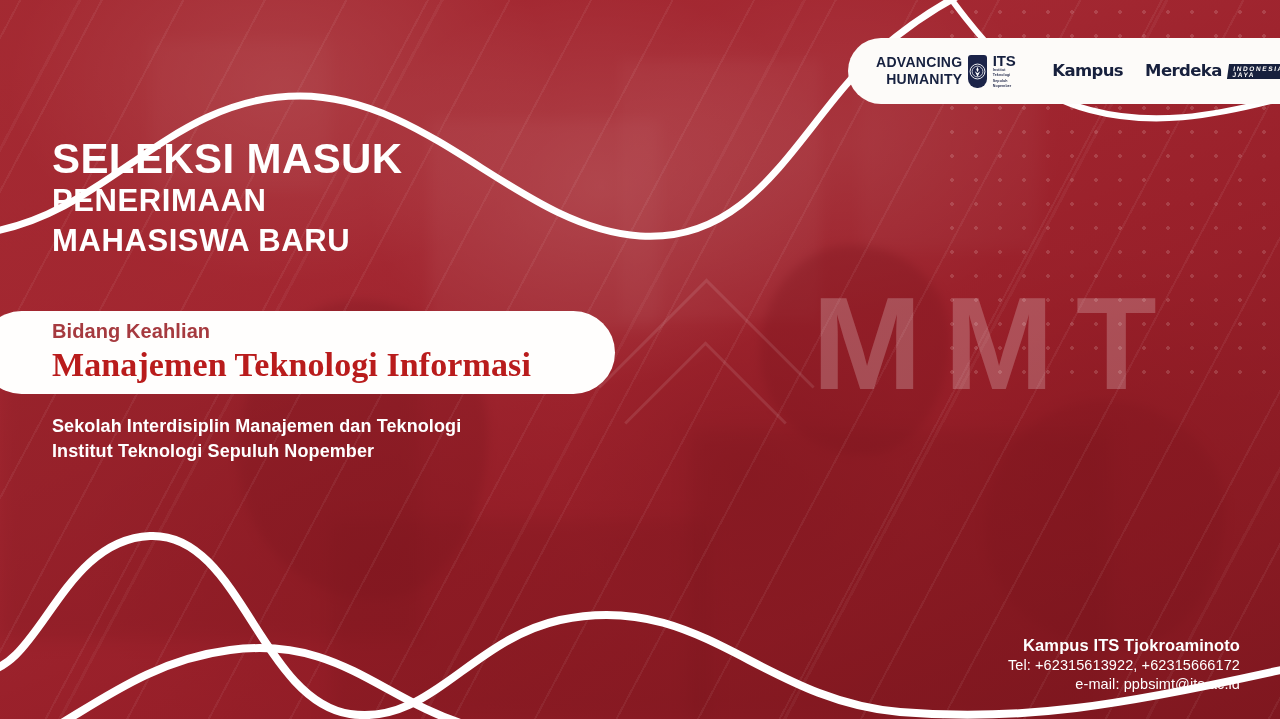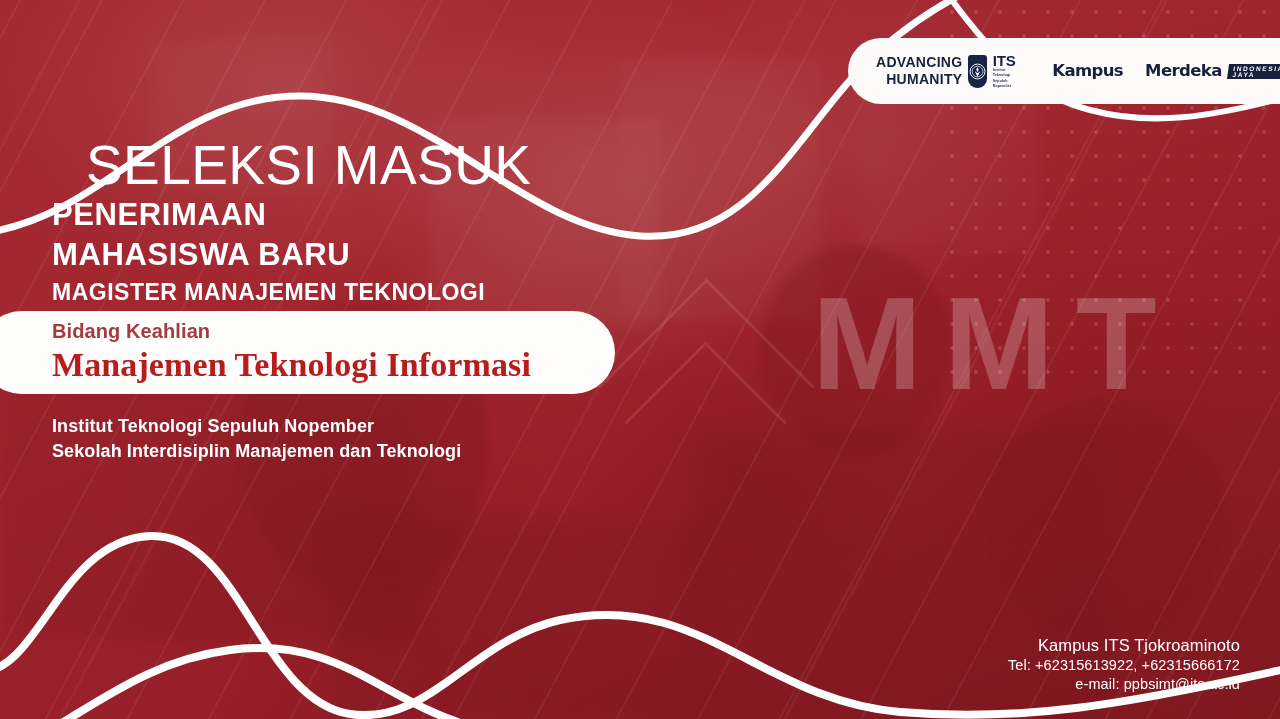--- a/index.html
+++ b/index.html
@@ -207,25 +207,24 @@
   }
 
   
   .headline {
     position: absolute;
     left: 52px;
     top: 136px;
     color: #ffffff;
   }
   .h-1 {
-    font-size: 55px;
-    font-weight: 400;
+    font-size: 42px;
+    font-weight: 700;
     letter-spacing: 0.4px;
     line-height: 1.08;
-    margin-left: 34px;
   }
   .h-2, .h-3 {
     font-size: 31px;
     font-weight: 800;
     letter-spacing: 0.6px;
     line-height: 1.28;
   }
   .h-4 {
     font-size: 23px;
     font-weight: 800;
@@ -280,21 +279,21 @@
   
   .contact {
     position: absolute;
     right: 40px;
     bottom: 24px;
     text-align: right;
     color: #ffffff;
   }
   .c-title {
     font-size: 16.5px;
-    font-weight: 400;
+    font-weight: 700;
     line-height: 1.35;
     letter-spacing: 0.1px;
   }
   .c-line {
     font-size: 14.5px;
     font-weight: 400;
     line-height: 1.35;
     letter-spacing: 0.1px;
   }
 </style>
@@ -368,31 +367,30 @@
       <span class="km-1">Kampus</span>
       <span class="km-2">Merdeka</span>
       <span class="km-3">INDONESIA JAYA</span>
     </div>
   </div>
 
   <div class="headline">
     <div class="h-1">SELEKSI MASUK</div>
     <div class="h-2">PENERIMAAN</div>
     <div class="h-3">MAHASISWA BARU</div>
-    <div class="h-4">MAGISTER MANAJEMEN TEKNOLOGI</div>
   </div>
 
   <div class="pill">
     <div class="pill-1">Bidang Keahlian</div>
     <div class="pill-2">Manajemen Teknologi Informasi</div>
   </div>
 
   <div class="school">
+    <div>Sekolah Interdisiplin Manajemen dan Teknologi</div>
     <div>Institut Teknologi Sepuluh Nopember</div>
-    <div>Sekolah Interdisiplin Manajemen dan Teknologi</div>
   </div>
 
   <div class="contact">
     <div class="c-title">Kampus ITS Tjokroaminoto</div>
     <div class="c-line">Tel: +62315613922, +62315666172</div>
     <div class="c-line">e-mail: ppbsimt@its.ac.id</div>
   </div>
 
 </div>
 

